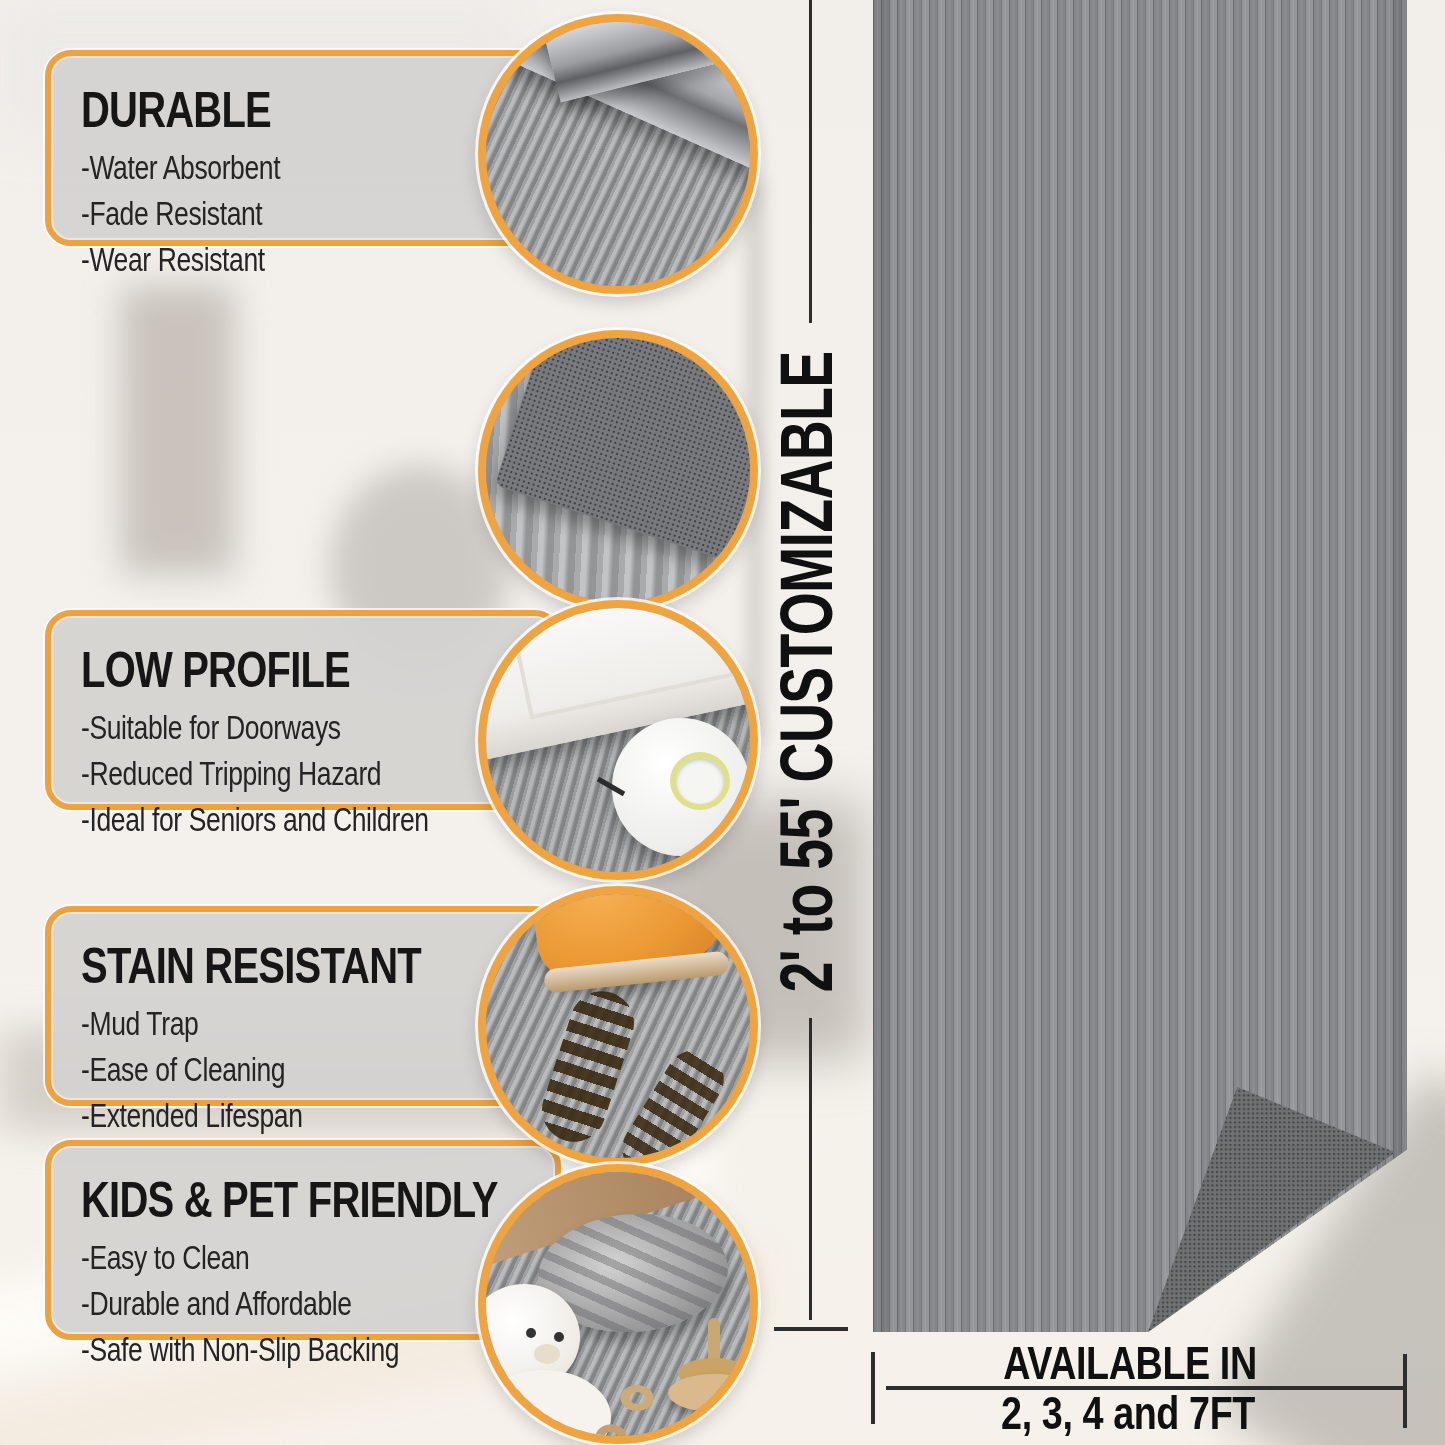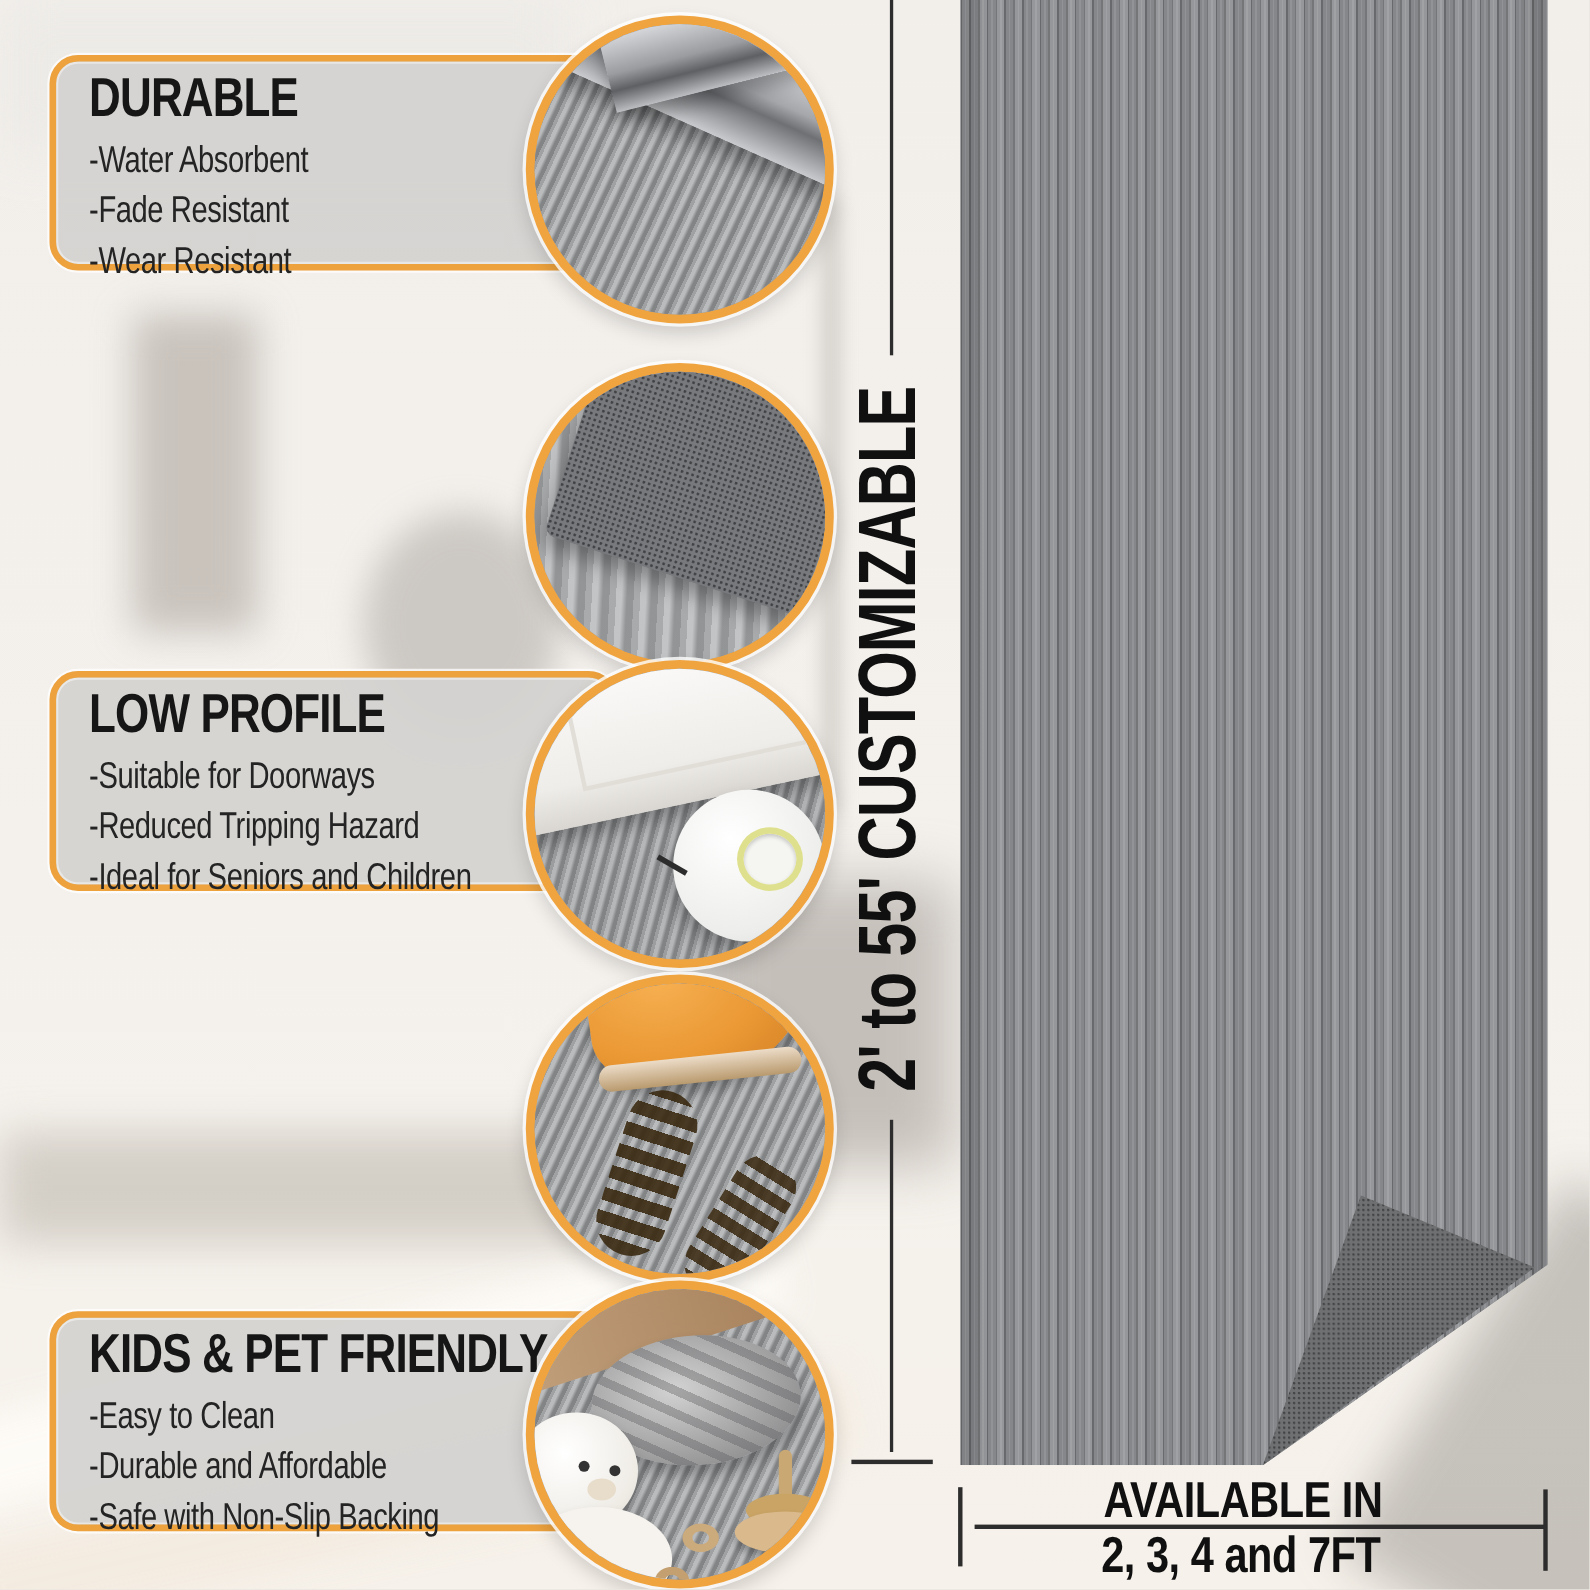--- a/index.html
+++ b/index.html
@@ -8,21 +8,21 @@
     background:linear-gradient(180deg,#f2efeb 0%,#f4f1ed 55%,#f6f1ea 100%);
     font-family:"Liberation Sans", sans-serif;
   }
   .blob{position:absolute;pointer-events:none;}
   
   .card{
     position:absolute;left:45px;width:516px;height:200px;box-sizing:border-box;
     background:rgba(211,210,208,0.94);
     border:6px solid #EDA23E;border-radius:26px;
     box-shadow:0 0 0 2px rgba(255,255,255,0.75), inset 0 0 0 2px rgba(255,255,255,0.45);
-    padding:2px 8px 8px 30px;
+    padding:24px 8px 8px 30px;
   }
   .card h2{
     margin:4px 0 7px;font-size:50px;font-weight:800;color:#161616;letter-spacing:-1px;
     transform:scaleX(0.80);transform-origin:left center;white-space:nowrap;line-height:1.05;
   }
   .bullet{
     font-size:34px;color:#242424;letter-spacing:-0.5px;line-height:1.36;font-weight:400;
     transform:scaleX(0.78);transform-origin:left center;white-space:nowrap;
   }
   
@@ -111,22 +111,28 @@
   </div>
 
 
   <div class="card" style="top:610px;">
     <h2>LOW PROFILE</h2>
     <div class="bullet">-Suitable for Doorways</div>
     <div class="bullet">-Reduced Tripping Hazard</div>
     <div class="bullet">-Ideal for Seniors and Children</div>
   </div>
 
+  <div class="card" style="top:906px;">
+    <h2>STAIN RESISTANT</h2>
+    <div class="bullet">-Mud Trap</div>
+    <div class="bullet">-Ease of Cleaning</div>
+    <div class="bullet">-Extended Lifespan</div>
+  </div>
 
-  <div class="card" style="top:1192px;">
+  <div class="card" style="top:1140px;">
     <h2>KIDS &amp; PET FRIENDLY</h2>
     <div class="bullet">-Easy to Clean</div>
     <div class="bullet">-Durable and Affordable</div>
     <div class="bullet">-Safe with Non-Slip Backing</div>
   </div>
 
   <div class="photo" style="top:14px;">
     <div class="mat ribs-diag"></div>
     <div style="position:absolute;left:-60px;top:-10px;width:380px;height:92px;transform:rotate(24deg);background:linear-gradient(180deg,#dddee1,#a6a7ab 45%,#6f7074 62%,#c9cacd);box-shadow:0 12px 20px rgba(0,0,0,0.35);"></div>
     <div style="position:absolute;left:60px;top:-40px;width:360px;height:78px;transform:rotate(-14deg);background:linear-gradient(180deg,#e6e7ea,#9b9ca0 55%,#5f6064 75%,#bcbdc0);box-shadow:0 10px 16px rgba(0,0,0,0.3);"></div>

